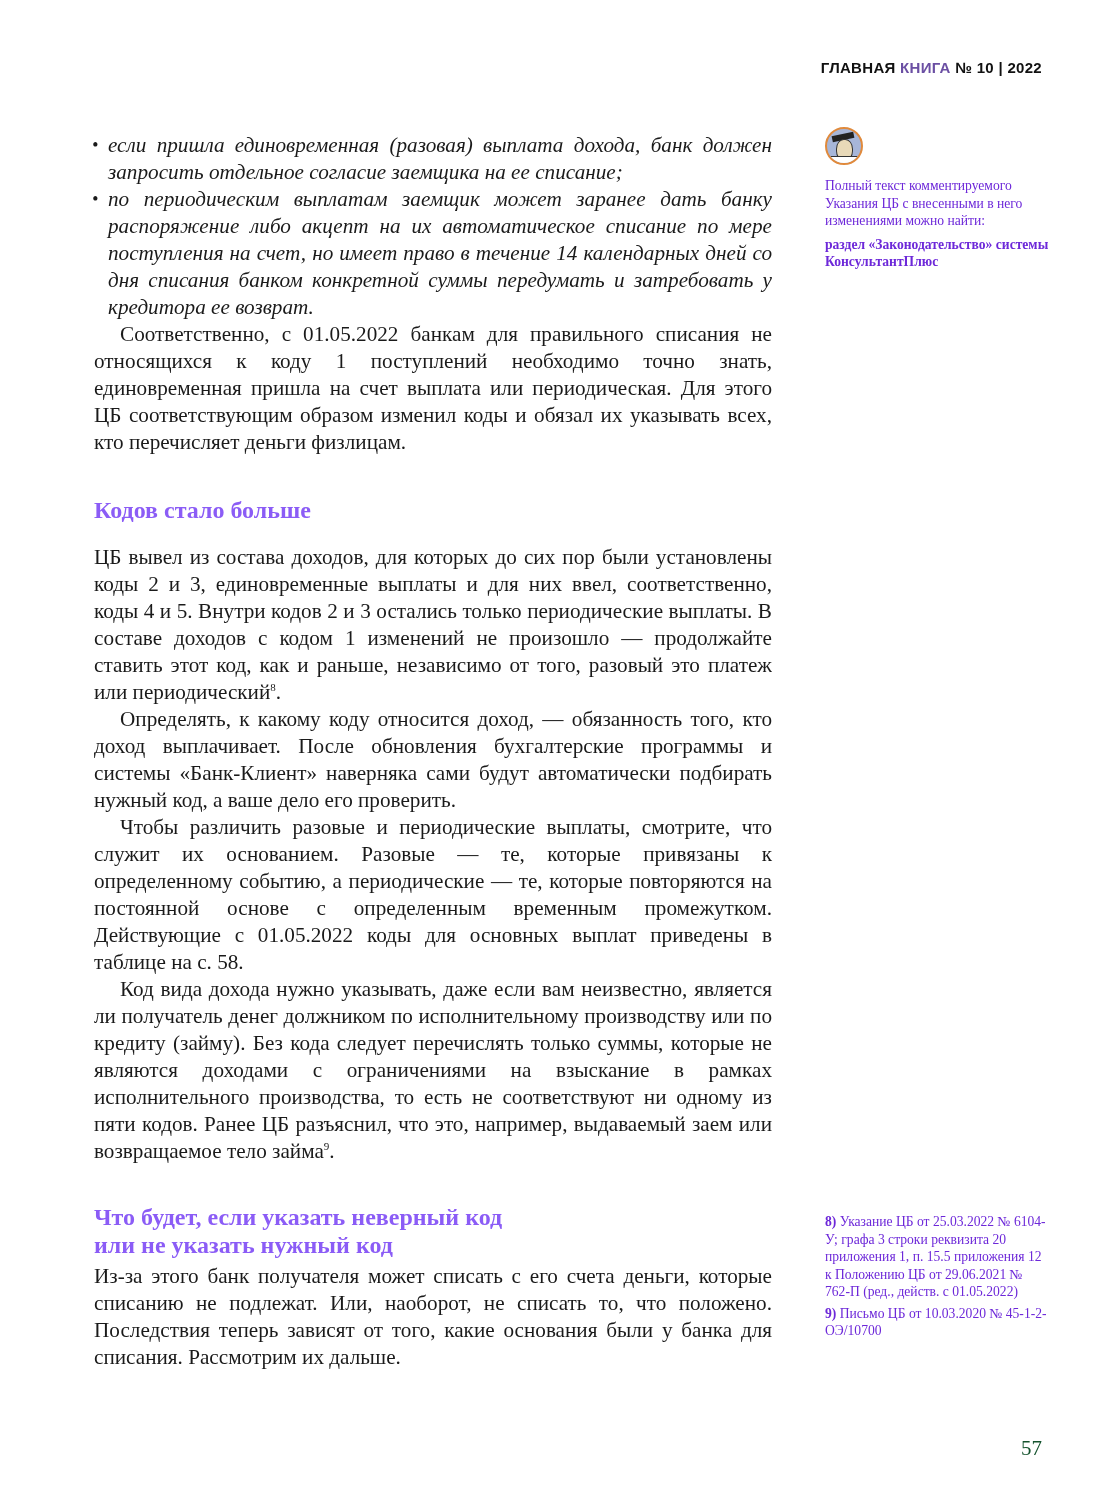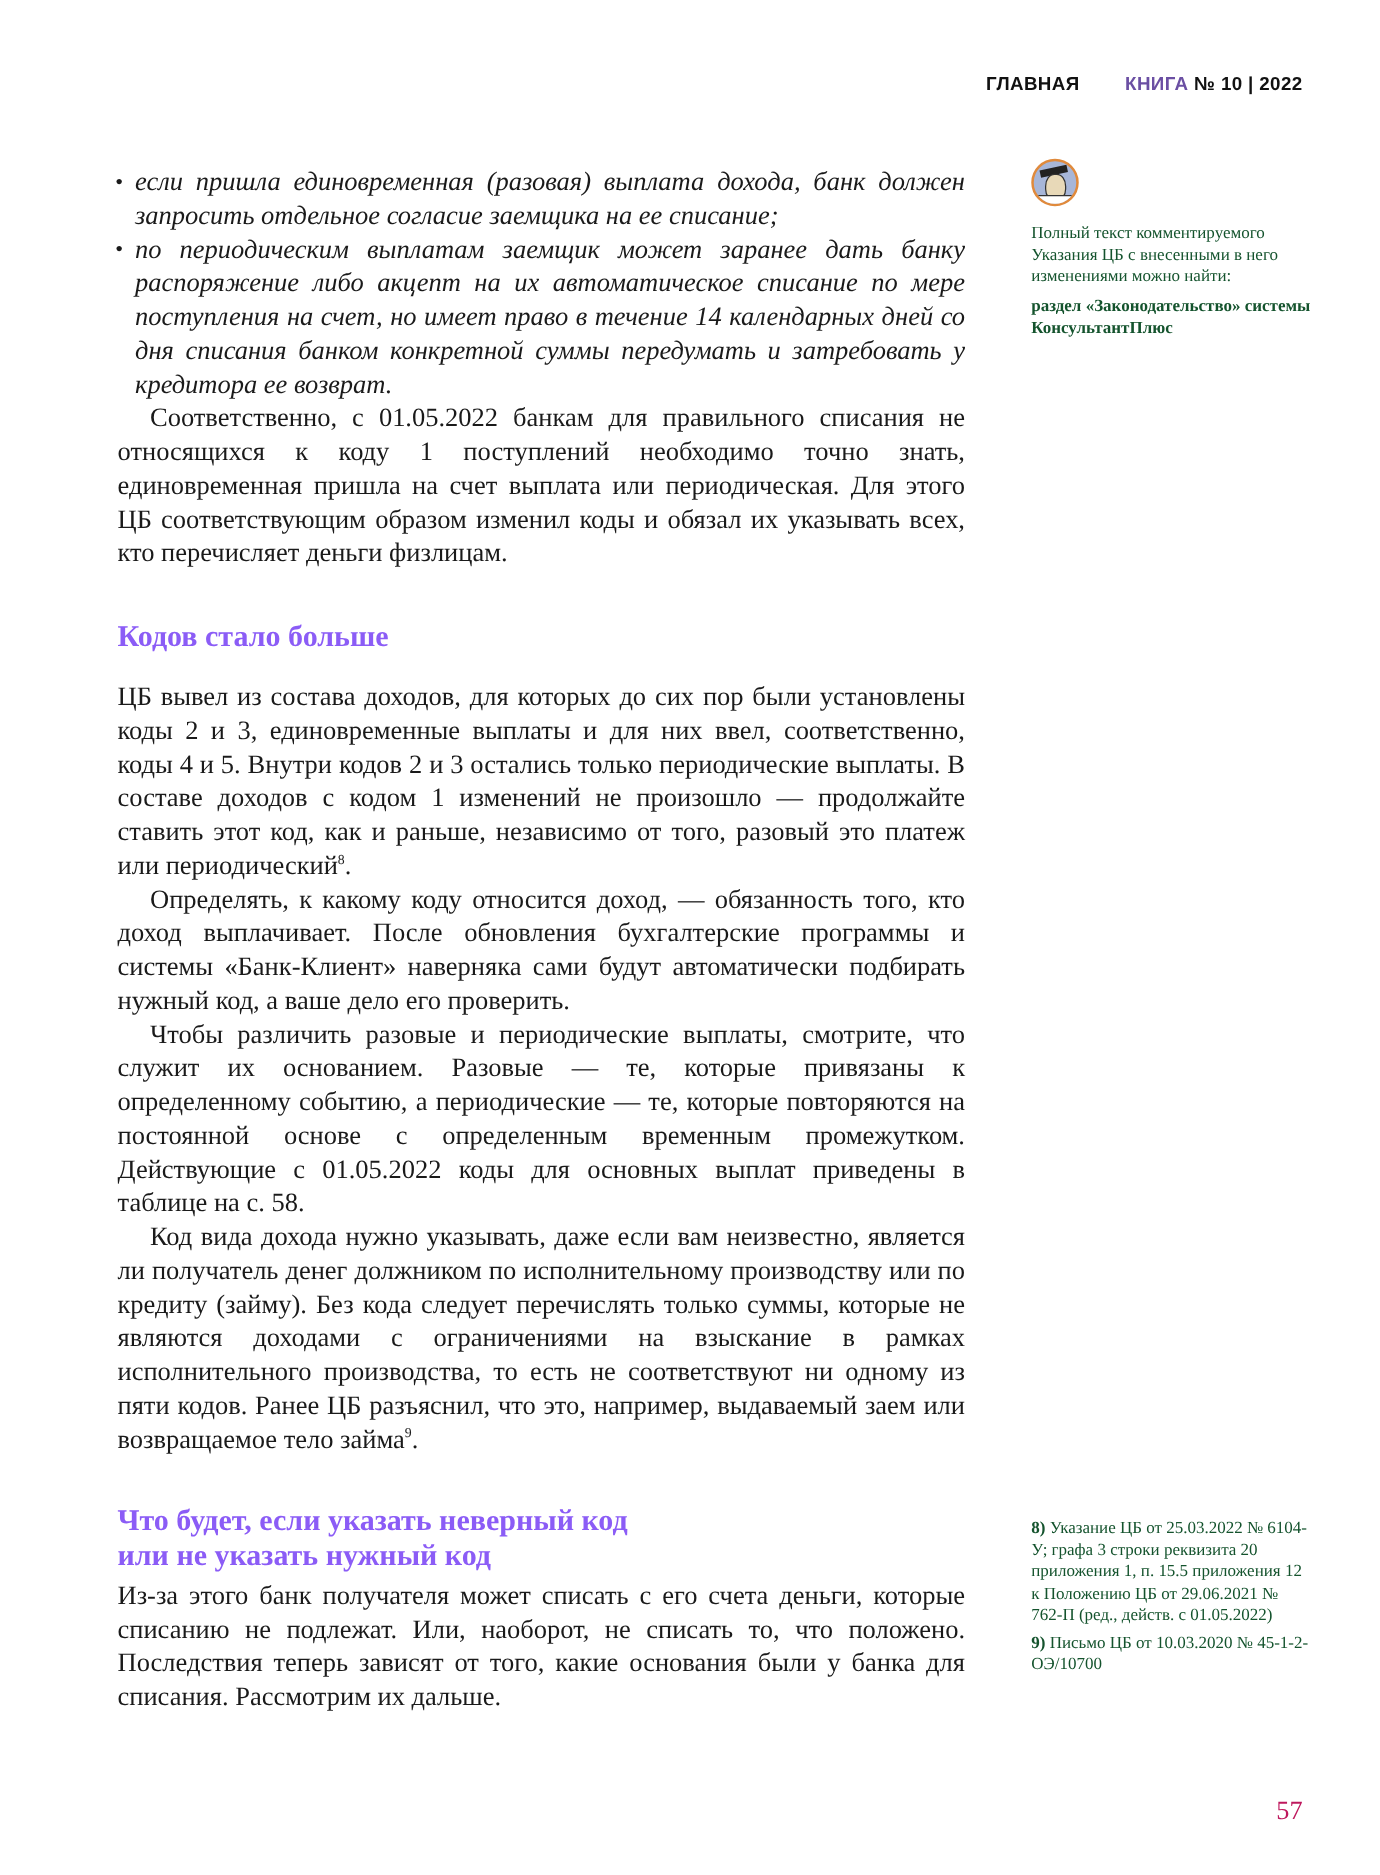--- a/index.html
+++ b/index.html
@@ -1,39 +1,39 @@
 <!DOCTYPE html>
 <html><head>
 <meta charset="utf-8">
 <style>
   html, body { margin: 0; padding: 0; background: #ffffff; }
   body { width: 1104px; height: 1500px; position: relative; overflow: hidden; color: #1a1a1a; font-family: "Liberation Serif", "DejaVu Serif", serif; }
   .header { position: absolute; top: 59px; right: 62px; font-family: "Liberation Sans", "DejaVu Sans", sans-serif; font-weight: bold; font-size: 15px; letter-spacing: 0.3px; color: #111; }
-  .header .accent { color: #6b4fa3; margin-left: 32px; }
+  .header .accent { color: #6b4fa3; }
   .main { position: absolute; left: 94px; top: 132px; width: 678px; }
   .main p { margin: 0; font-size: 21.2px; line-height: 27px; text-align: justify; }
   .main p.indent { text-indent: 26px; }
   .bullets { list-style: none; margin: 0; padding: 0; font-style: italic; }
   .bullets li { position: relative; padding-left: 14px; font-size: 21.2px; line-height: 27px; text-align: justify; }
   .bullets li::before { content: "•"; position: absolute; left: -2px; top: 0; font-size: 18px; }
   h2 { margin: 0; font-weight: bold; font-size: 24px; line-height: 28px; color: #8b5cf6; }
   .h-codes { margin-top: 40px; margin-bottom: 20px; }
   .h-wrong { margin-top: 38px; margin-bottom: 4px; }
   sup { font-size: 11px; vertical-align: super; line-height: 0; }
-  .sidebar { position: absolute; left: 825px; width: 225px; font-size: 13.6px; line-height: 17.5px; color: #14532d; }
+  .sidebar { position: absolute; left: 825px; width: 225px; font-size: 13.6px; line-height: 17.5px; color: #6d28d9; }
   .note { top: 127px; }
   .avatar { width: 34px; height: 34px; border-radius: 50%; background: #a7b6d8; border: 2px solid #e08a3c; position: relative; overflow: hidden; margin-bottom: 12px; }
   .avatar .face { position: absolute; left: 9px; top: 10px; width: 15px; height: 20px; background: #e8d9b8; border-radius: 45%; border: 1px solid #333; }
   .avatar .cap { position: absolute; left: 5px; top: 5px; width: 22px; height: 6px; background: #222; transform: rotate(-12deg); }
   .avatar .coat { position: absolute; left: 3px; top: 27px; width: 28px; height: 10px; background: #fff; border-top: 1px solid #333; }
   .note .bold { font-weight: bold; margin-top: 6px; }
   .footnotes { top: 1213px; }
   .footnotes p { margin: 0 0 4px 0; }
   .footnotes b { font-weight: bold; }
-  .page-num { position: absolute; right: 62px; top: 1436px; font-size: 21px; color: #be185d; }
+  .page-num { position: absolute; right: 62px; top: 1436px; font-size: 21px; color: #14532d; }
 </style>
 </head>
 <body>
 
 <div class="header">
   <span>ГЛАВНАЯ</span>
   <span class="accent">КНИГА</span>
   <span>№ 10 | 2022</span>
 </div>
 

